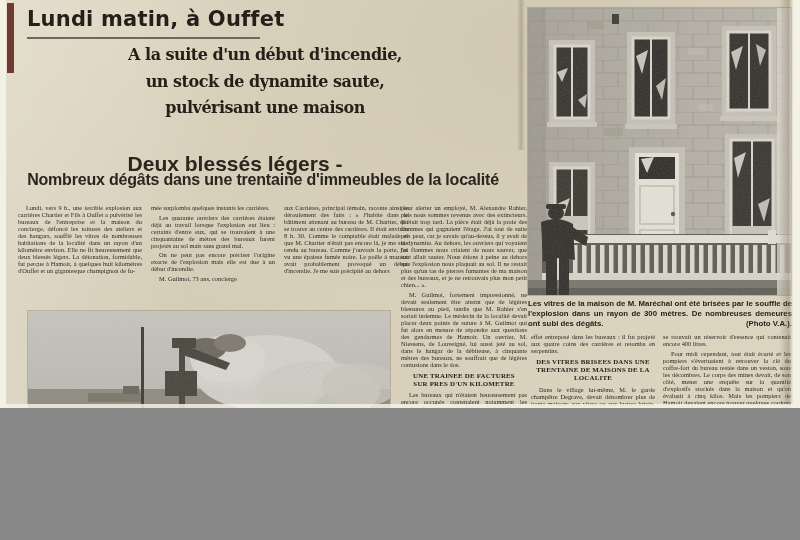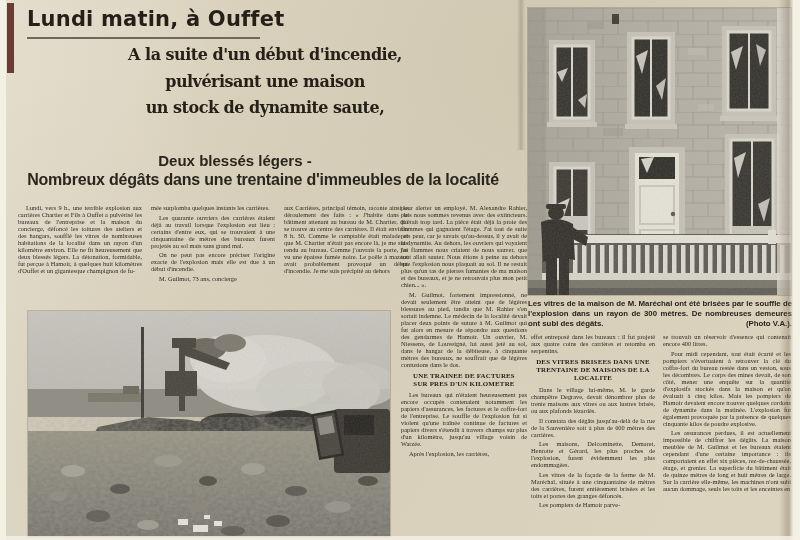--- a/index.html
+++ b/index.html
@@ -1,17 +1,17 @@
 <!DOCTYPE html>
 <html><head>
 <meta charset="utf-8">
 <style>
   html,body{margin:0;padding:0;background:#888;}
   #page{
-    position:relative;width:800px;height:540px;overflow:hidden;
+    position:relative;width:800px;height:408px;overflow:hidden;
     background:
       linear-gradient(100deg, rgba(255,255,255,.22), rgba(255,255,255,0) 28%),
       radial-gradient(ellipse at 68% 12%, rgba(110,90,60,.10), rgba(0,0,0,0) 55%),
       radial-gradient(ellipse at 20% 80%, rgba(120,100,70,.07), rgba(0,0,0,0) 60%),
       #dcd4bf;
     font-family:"Liberation Serif", serif; color:#2c2823;
   }
   .edge{position:absolute;background:#f3f0e4;}
   .edge-left{left:0;top:0;width:6px;height:540px;}
   .edge-right{right:0;top:0;width:7px;height:540px;}
@@ -23,21 +23,21 @@
   .red-bar{position:absolute;left:7px;top:3px;width:7px;height:70px;background:#6e3a31;}
 
   .kicker{position:absolute;left:27px;top:7px;font-family:"DejaVu Sans",sans-serif;
     font-weight:bold;font-size:21px;letter-spacing:.2px;color:#241f19;}
   .kicker-rule{position:absolute;left:27px;top:37px;width:233px;height:2px;background:#6e675e;}
 
   .headline{position:absolute;left:15px;top:42px;width:500px;text-align:center;
     font-family:"DejaVu Serif",serif;font-weight:bold;font-size:16px;line-height:26.5px;
     color:#262019;letter-spacing:-.5px;}
   .subhead1{position:absolute;left:15px;top:152px;width:440px;text-align:center;
-    font-family:"Liberation Sans",sans-serif;font-weight:bold;font-size:15px;color:#2a251e;}
+    font-family:"Liberation Sans",sans-serif;font-weight:bold;font-size:21px;color:#2a251e;}
   .subhead2{position:absolute;left:8px;top:171px;width:510px;text-align:center;
     font-family:"Liberation Sans",sans-serif;font-weight:bold;font-size:16px;
     letter-spacing:-.2px;color:#2a251e;}
 
   .col{position:absolute;top:204px;width:124px;overflow:hidden;
     font-size:6.4px;line-height:7px;text-align:justify;color:#2e2a24;}
   .col p{margin:0 0 2.5px;text-indent:8px;}
   .col p.cont{text-indent:0;}
   .col .sect{font-weight:bold;text-align:center;font-size:6.9px;line-height:8.2px;
     margin:4px 4px 3.5px;letter-spacing:.2px;color:#27221c;}
@@ -61,22 +61,22 @@
 
 <div id="page">
 
   <div class="red-bar"></div>
 
   <div class="kicker">Lundi matin, à Ouffet</div>
   <div class="kicker-rule"></div>
 
   <div class="headline">
     <div>A la suite d'un début d'incendie,</div>
+    <div>un stock de dynamite saute,</div>
     <div>pulvérisant une maison</div>
-    <div>un stock de dynamite saute,</div>
   </div>
   <div class="subhead1">Deux blessés légers -</div>
   <div class="subhead2">Nombreux dégâts dans une trentaine d'immeubles de la localité</div>
 
   <div class="col" id="col1">
     <p>Lundi, vers 9 h., une terrible explosion aux carrières Chartier et Fils à Ouffet a pulvérisé les bureaux de l'entreprise et la maison du concierge, défoncé les toitures des ateliers et des hangars, soufflé les vitres de nombreuses habitations de la localité dans un rayon d'un kilomètre environ. Elle ne fit heureusement que deux blessés légers. La détonation, formidable, fut perçue à Hamoir, à quelques huit kilomètres d'Ouffet et un gigantesque champignon de fu-</p>
   </div>
 
   <div class="col" id="col2">
     <p class="cont">mée surplomba quelques instants les carrières.</p>

